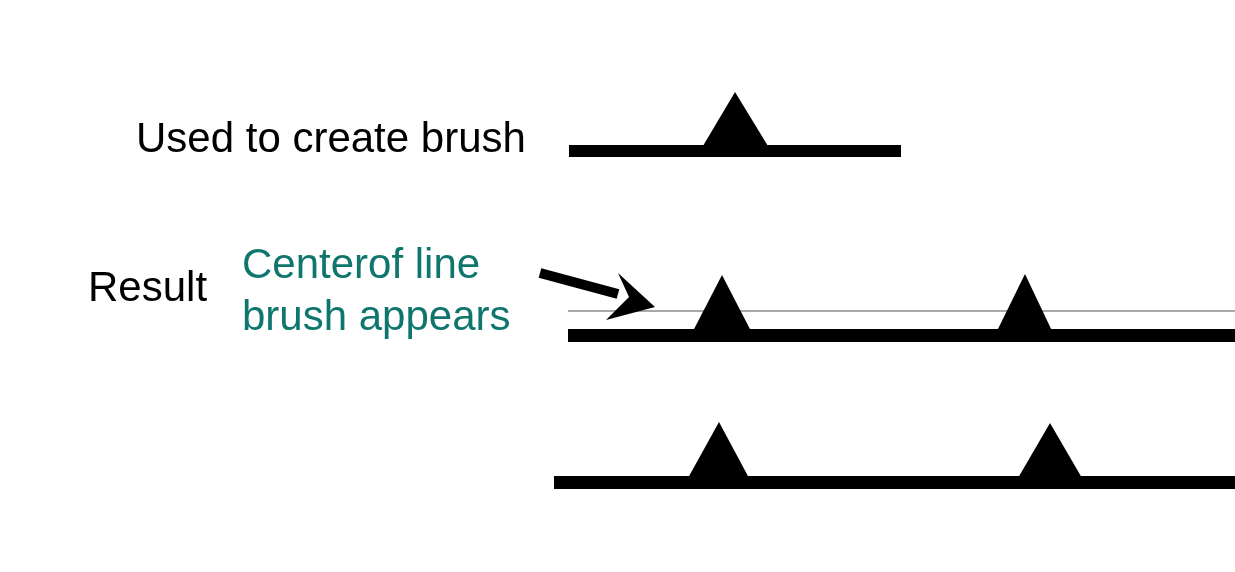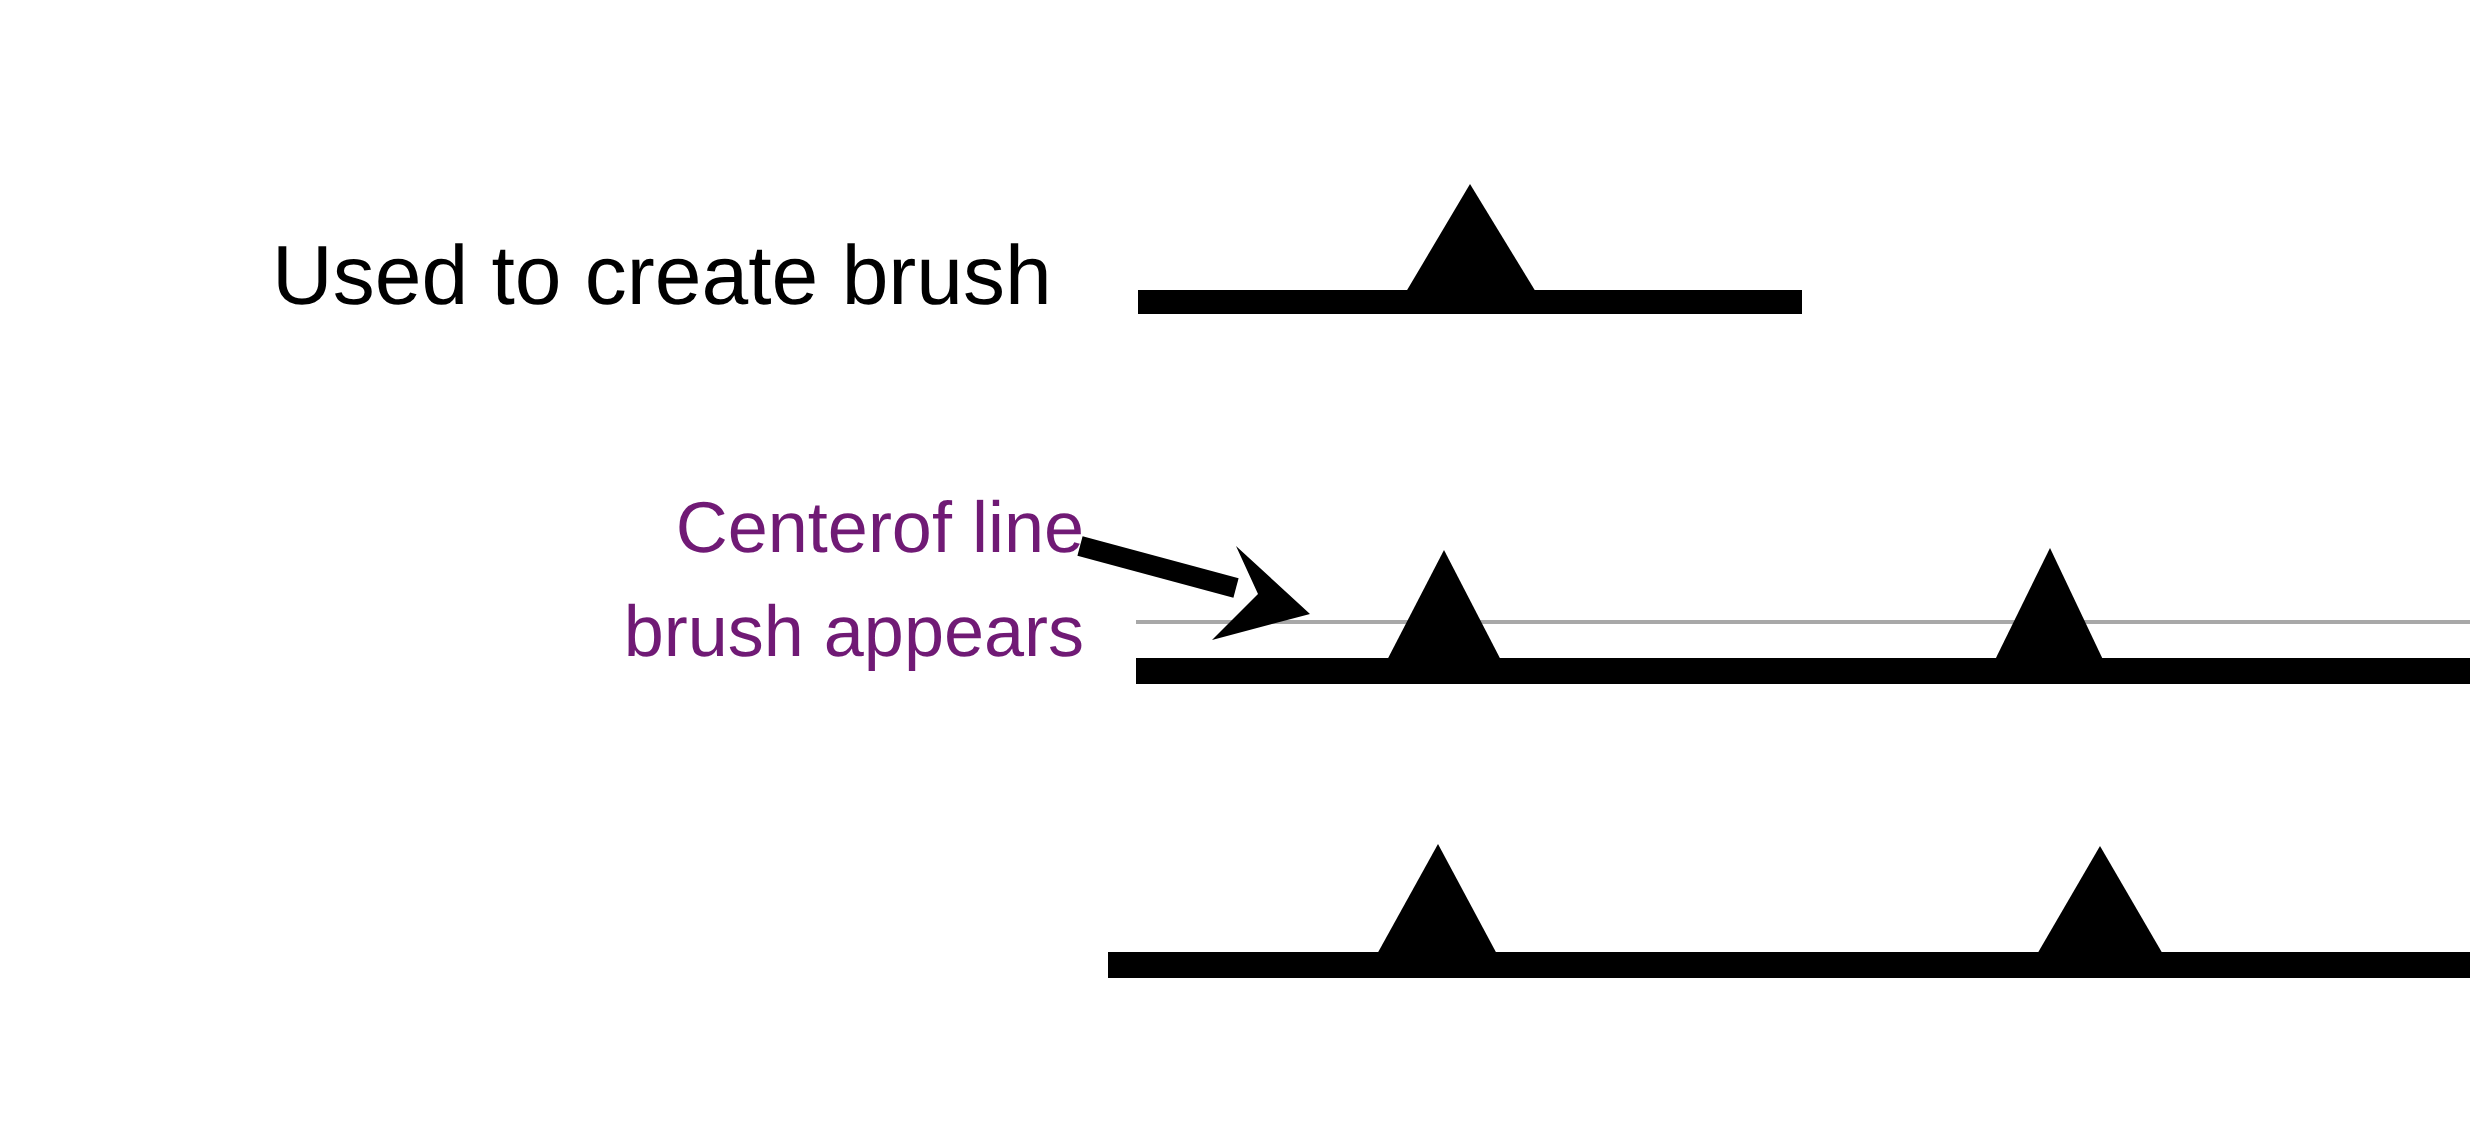--- a/index.html
+++ b/index.html
@@ -25,40 +25,41 @@
     font-size: 42px;
     line-height: 1;
     white-space: nowrap;
     color: #000000;
   }
   .annotation {
     position: absolute;
     left: 242px;
     top: 238px;
     width: 300px;
-    text-align: right;
-    font-size: 36px;
+    text-align: left;
+    font-size: 42px;
     line-height: 52px;
-    color: #701a75;
+    color: #0f766e;
   }
   svg.diagram {
     position: absolute;
     left: 0;
     top: 0;
     width: 1235px;
     height: 572px;
   }
 </style>
 </head>
 <body>
 
 <div class="stage">
 
   <div class="label" style="left:136px; top:117px;">Used to create brush</div>
 
+  <div class="label" style="left:88px; top:266px;">Result</div>
 
   <div class="annotation">
     <div>Centerof line</div>
     <div>brush appears</div>
   </div>
 
 
   <svg class="diagram" viewBox="0 0 1235 572" xmlns="http://www.w3.org/2000/svg">
 
     <g>

